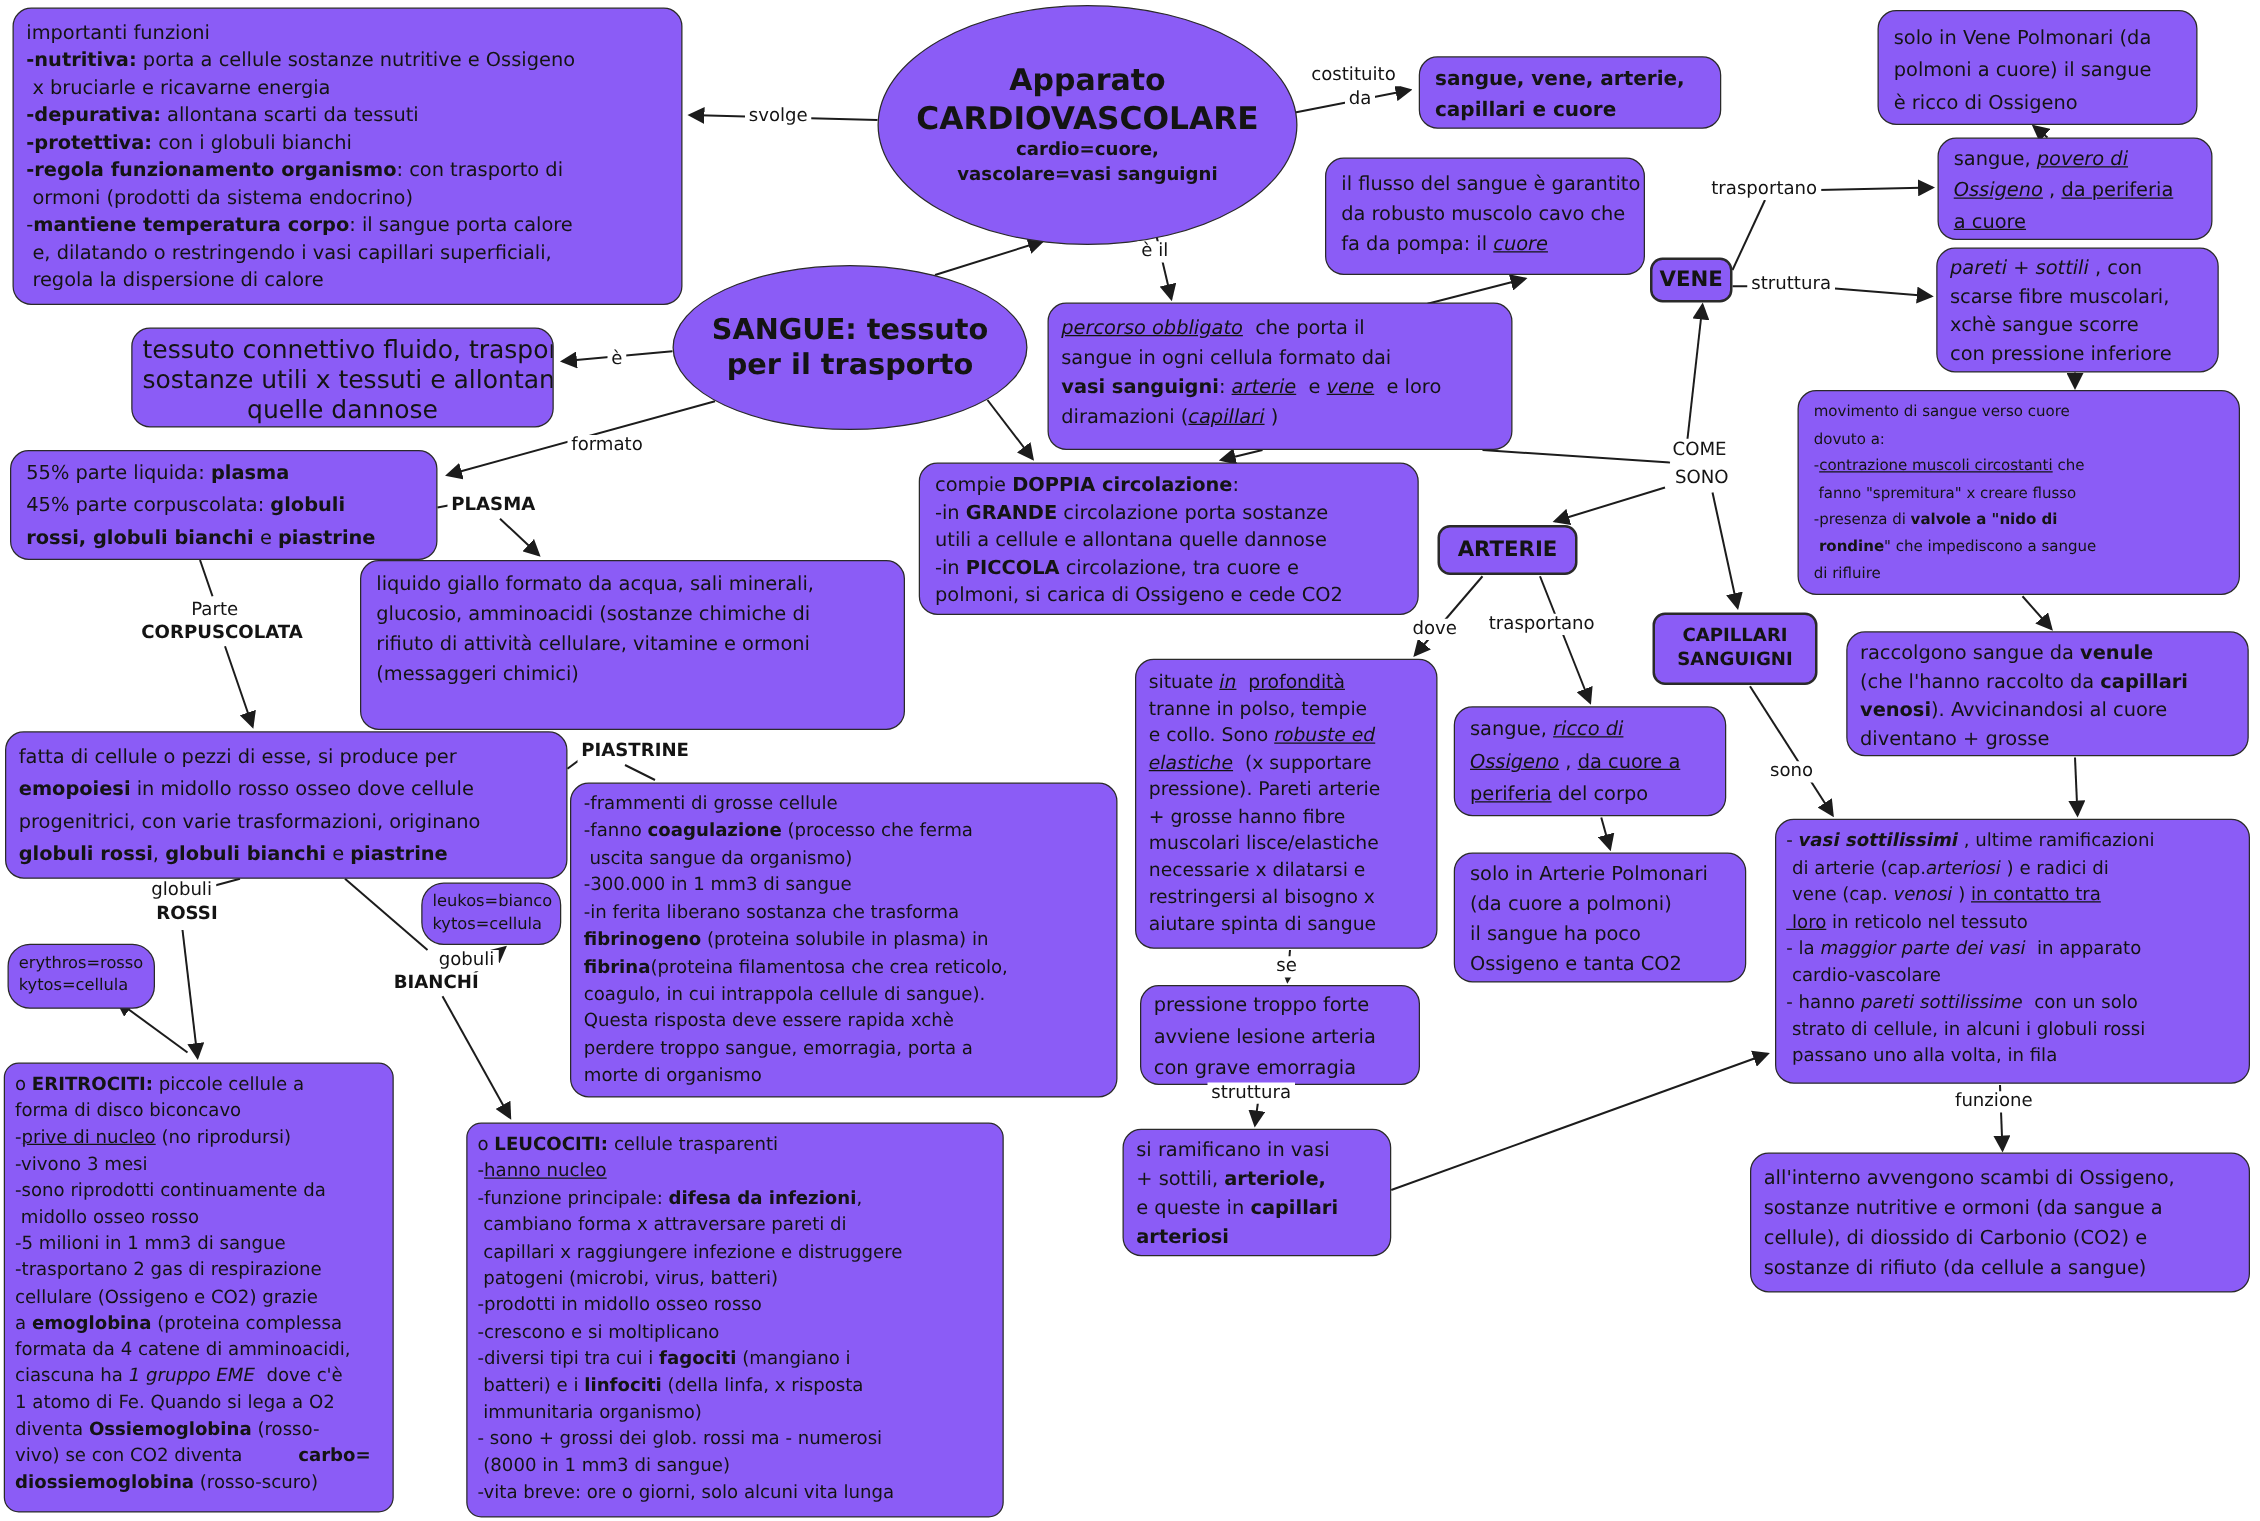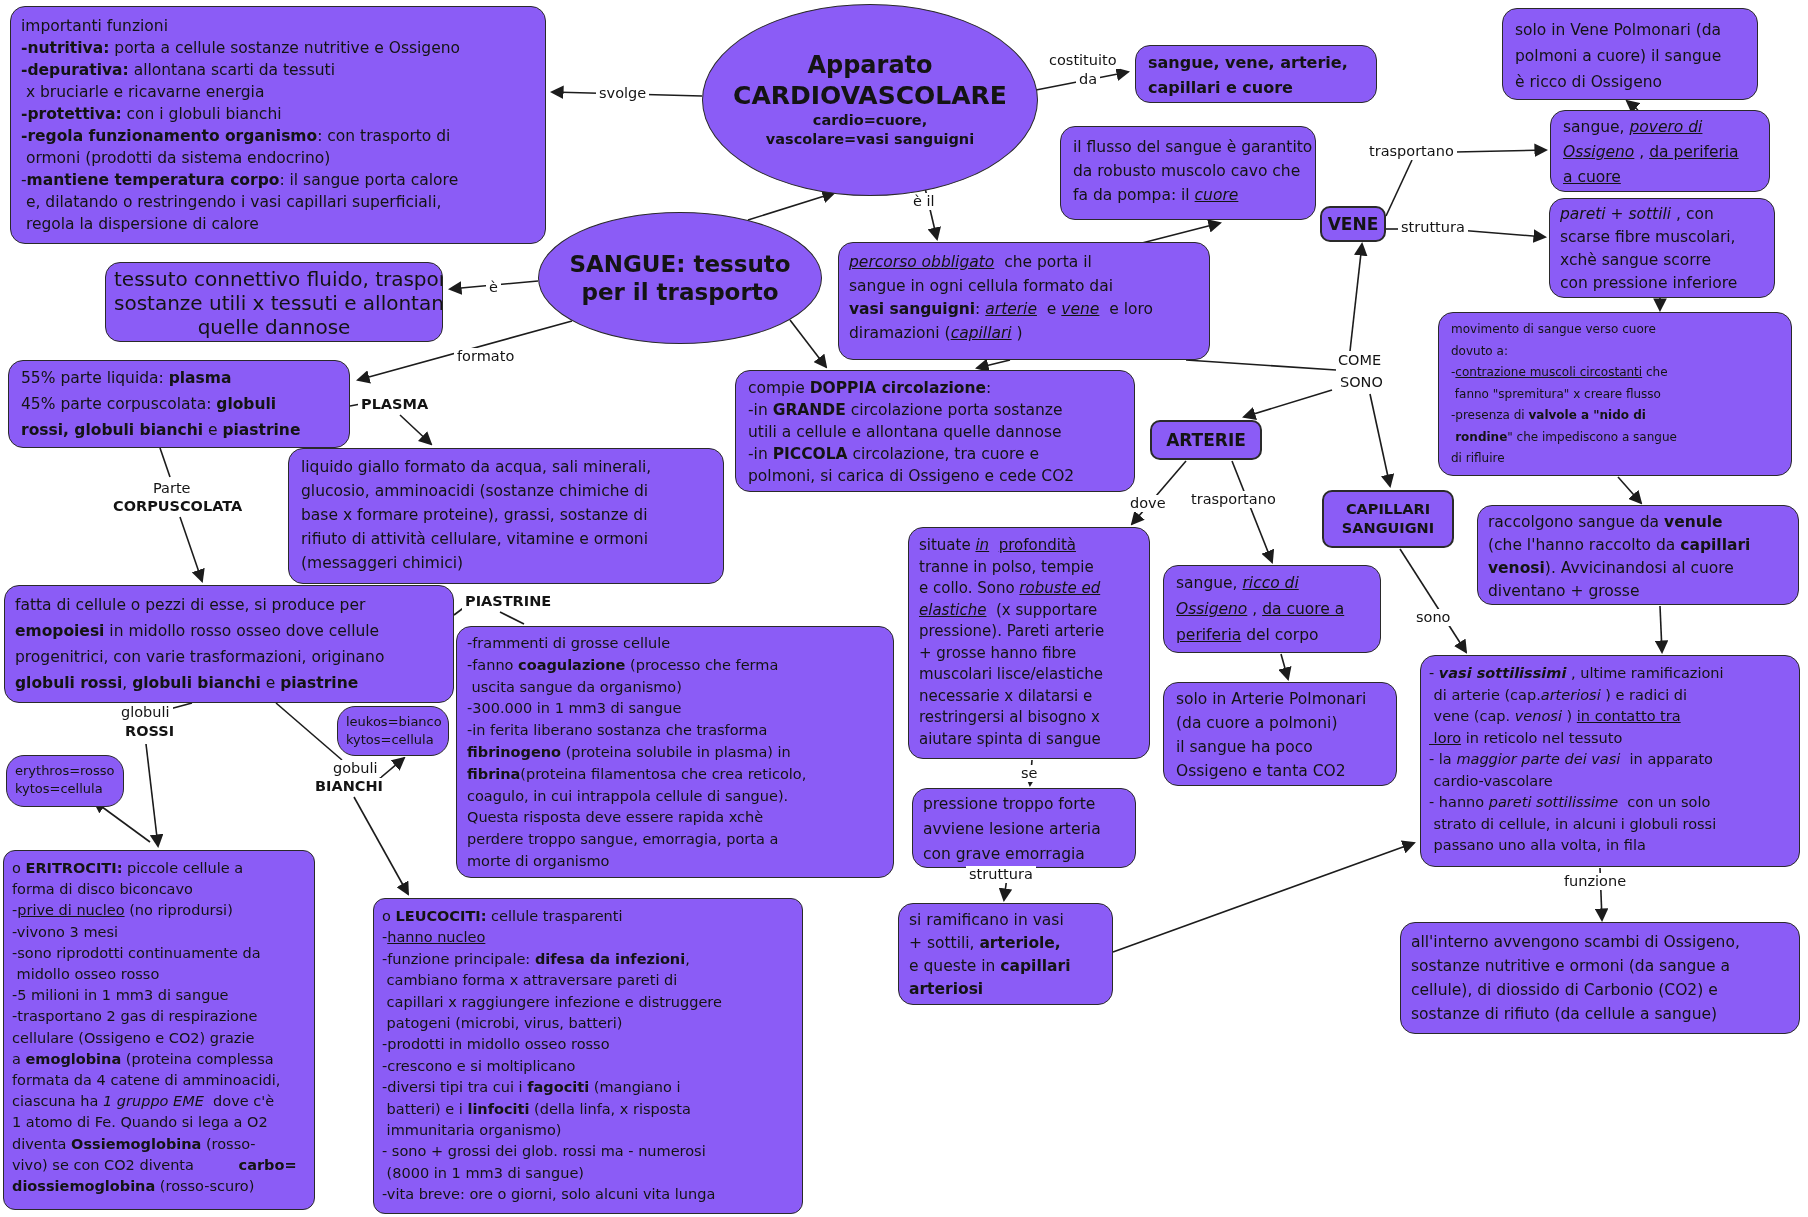--- a/index.html
+++ b/index.html
@@ -73,22 +73,22 @@
       <div class="ln"><span style="font-weight: bold; font-size: 14.5px;">cardio=cuore,</span></div>
       <div class="ln"><span style="font-weight: bold; font-size: 14.5px;">vascolare=vasi sanguigni</span></div>
     </div>
     <div class="node ellipse" style="left: 538px; top: 212px; width: 284px; height: 132px;">
       <div class="ln"><span style="font-weight: bold; font-size: 23px;">SANGUE: tessuto</span></div>
       <div class="ln"><span style="font-weight: bold; font-size: 23px;">per il trasporto</span></div>
     </div>
     <div class="node" style="left: 10px; top: 6px; width: 536px; height: 238px; font-size: 15.5px; line-height: 22px; padding: 8px 10px;">
       <div class="ln"><span>importanti funzioni</span></div>
       <div class="ln"><span style="font-weight: bold;">-nutritiva:</span><span> porta a cellule sostanze nutritive e Ossigeno</span></div>
+      <div class="ln"><span> x bruciarle e ricavarne energia</span></div>
       <div class="ln"><span style="font-weight: bold;">-depurativa:</span><span> allontana scarti da tessuti</span></div>
-      <div class="ln"><span> x bruciarle e ricavarne energia</span></div>
       <div class="ln"><span style="font-weight: bold;">-protettiva:</span><span> con i globuli bianchi</span></div>
       <div class="ln"><span style="font-weight: bold;">-regola funzionamento organismo</span><span>: con trasporto di</span></div>
       <div class="ln"><span> ormoni (prodotti da sistema endocrino)</span></div>
       <div class="ln"><span>-</span><span style="font-weight: bold;">mantiene temperatura corpo</span><span>: il sangue porta calore</span></div>
       <div class="ln"><span> e, dilatando o restringendo i vasi capillari superficiali,</span></div>
       <div class="ln"><span> regola la dispersione di calore</span></div>
     </div>
     <div class="node" style="left: 1135px; top: 45px; width: 242px; height: 58px; font-size: 16px; line-height: 25px; padding: 4px 12px;">
       <div class="ln"><span style="font-weight: bold;">sangue, vene, arterie,</span></div>
       <div class="ln"><span style="font-weight: bold;">capillari e cuore</span></div>
@@ -145,21 +145,20 @@
     <div class="node" style="left: 735px; top: 370px; width: 400px; height: 122px; font-size: 15.5px; line-height: 22px; padding: 6px 12px;">
       <div class="ln"><span>compie </span><span style="font-weight: bold;">DOPPIA circolazione</span><span>:</span></div>
       <div class="ln"><span>-in </span><span style="font-weight: bold;">GRANDE</span><span> circolazione porta sostanze</span></div>
       <div class="ln"><span>utili a cellule e allontana quelle dannose</span></div>
       <div class="ln"><span>-in </span><span style="font-weight: bold;">PICCOLA</span><span> circolazione, tra cuore e</span></div>
       <div class="ln"><span>polmoni, si carica di Ossigeno e cede CO2</span></div>
     </div>
     <div class="node" style="left: 288px; top: 448px; width: 436px; height: 136px; font-size: 15.5px; line-height: 24px; padding: 6px 12px;">
       <div class="ln"><span>liquido giallo formato da acqua, sali minerali,</span></div>
       <div class="ln"><span>glucosio, amminoacidi (sostanze chimiche di</span></div>
-      <div class="ln"><span>base x formare proteine), grassi, sostanze di</span></div>
       <div class="ln"><span>rifiuto di attività cellulare, vitamine e ormoni</span></div>
       <div class="ln"><span>(messaggeri chimici)</span></div>
     </div>
     <div class="node pill" style="left: 1150px; top: 420px; width: 112px; height: 40px; font-size: 17px;">
       <div class="ln"><span style="font-weight: bold;">ARTERIE</span></div>
     </div>
     <div class="node pill" style="left: 1322px; top: 490px; width: 132px; height: 58px; font-size: 14.5px; line-height: 19px;">
       <div class="ln"><span style="font-weight: bold;">CAPILLARI</span></div>
       <div class="ln"><span style="font-weight: bold;">SANGUIGNI</span></div>
     </div>
@@ -286,21 +285,21 @@
     <div class="label" style="left: 1076px; top: 71px;">da</div>
     <div class="label" style="left: 910px; top: 193px;">è il</div>
     <div class="label" style="left: 486px; top: 279px;">è</div>
     <div class="label" style="left: 454px; top: 348px;">formato</div>
     <div class="label" style="left: 358px; top: 396px; font-weight: bold;">PLASMA</div>
     <div class="label" style="left: 150px; top: 480px;">Parte</div>
     <div class="label" style="left: 110px; top: 498px; font-weight: bold;">CORPUSCOLATA</div>
     <div class="label" style="left: 462px; top: 593px; font-weight: bold;">PIASTRINE</div>
     <div class="label" style="left: 118px; top: 704px;">globuli</div>
     <div class="label" style="left: 122px; top: 723px; font-weight: bold;">ROSSI</div>
-    <div class="label" style="left: 330px; top: 760px;">gobuli</div>
+    <div class="label" style="left: 348px; top: 760px;">gobuli</div>
     <div class="label" style="left: 312px; top: 778px; font-weight: bold;">BIANCHI</div>
     <div class="label" style="left: 1335px; top: 352px;">COME</div>
     <div class="label" style="left: 1337px; top: 374px;">SONO</div>
     <div class="label" style="left: 1127px; top: 495px;">dove</div>
     <div class="label" style="left: 1188px; top: 491px;">trasportano</div>
     <div class="label" style="left: 1366px; top: 143px;">trasportano</div>
     <div class="label" style="left: 1398px; top: 219px;">struttura</div>
     <div class="label" style="left: 1018px; top: 765px;">se</div>
     <div class="label" style="left: 966px; top: 866px;">struttura</div>
     <div class="label" style="left: 1413px; top: 609px;">sono</div>

